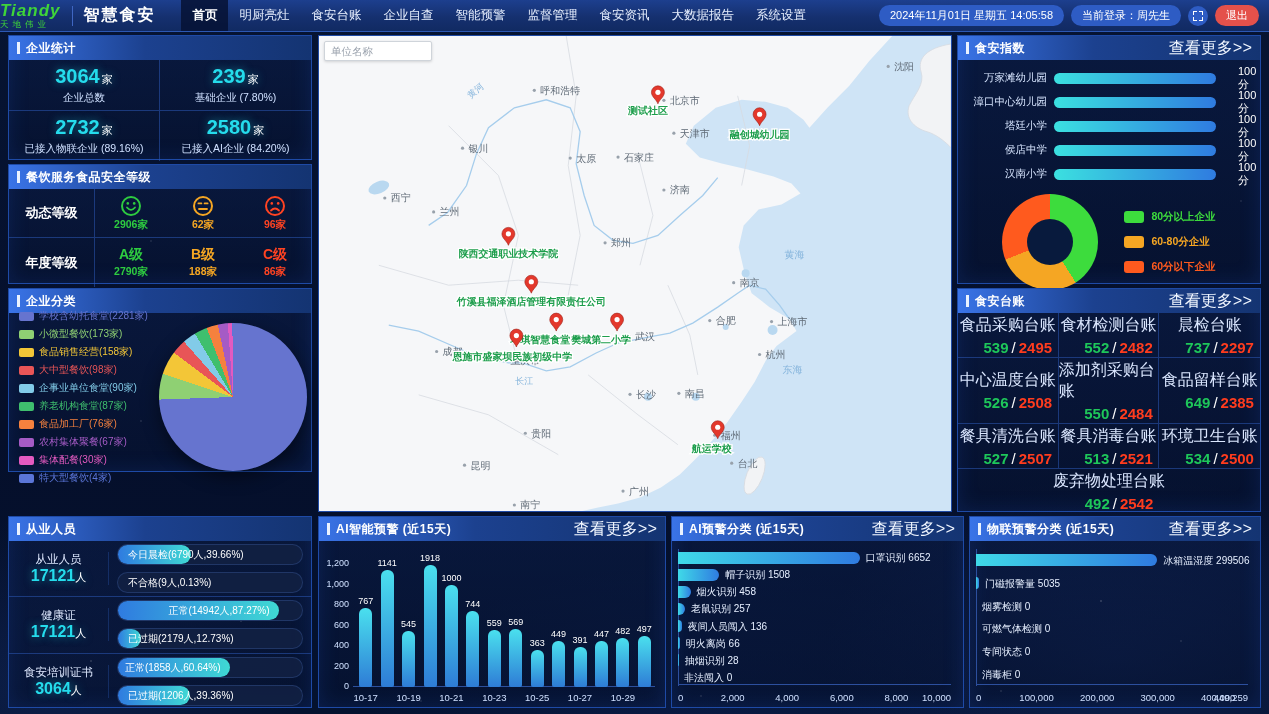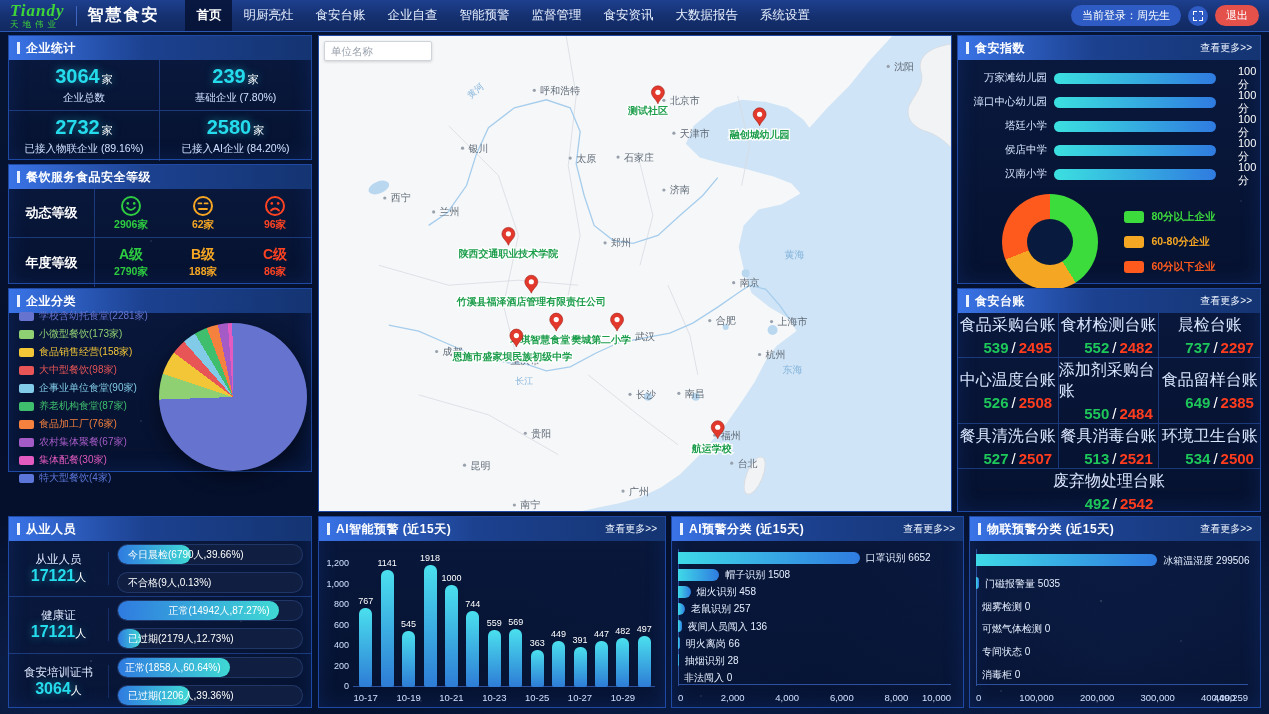--- a/index.html
+++ b/index.html
@@ -22,21 +22,21 @@
       300px 690px rgba(255,255,255,.4), 420px 700px rgba(255,255,255,.35), 700px 695px rgba(255,255,255,.4),
       1000px 690px rgba(255,255,255,.4), 1100px 600px rgba(255,255,255,.5), 1180px 640px rgba(255,255,255,.35),
       1230px 560px rgba(255,255,255,.45), 1050px 240px rgba(255,255,255,.3), 1150px 300px rgba(255,255,255,.35),
       1240px 200px rgba(255,255,255,.3), 150px 240px rgba(255,255,255,.3), 40px 180px rgba(255,255,255,.35),
       1190px 430px rgba(255,255,255,.4), 1020px 560px rgba(255,255,255,.35); }
 
   
   header { position:absolute; left:0; top:0; width:1269px; height:32px;
     background:linear-gradient(180deg,#1d3f8e 0%, #15306f 55%, #112a62 100%);
     border-bottom:1px solid #2c58b4; display:flex; align-items:center; z-index:5; }
-  .logo { margin-left:10px; line-height:1;font-family:Liberation Serif, serif; }
+  .logo { line-height:1; }
   .logo-en { color:#3fd439; font-size:17px; font-weight:bold; font-style:italic; letter-spacing:1px; }
   .logo-cn { color:#3fd439; font-size:8.5px; letter-spacing:4px; margin-top:1px; }
   .v-div { width:1px; height:20px; background:#3f66c2; margin:0 10px 0 12px; }
   .app-title { font-size:16px; font-weight:bold; letter-spacing:2px; }
   nav { display:flex; align-items:center; margin-left:26px; height:100%; }
   .nav-item { font-size:12.5px; padding:0 11px; height:100%; display:flex; align-items:center; cursor:pointer; color:#e8f0ff; }
   .nav-item.active { background:rgba(6,18,52,.85); font-weight:bold; color:#fff; }
   .header-right { margin-left:auto; display:flex; align-items:center; gap:7px; margin-right:10px; }
   .hr-pill { background:#2e5cc4; border-radius:11px; font-size:11px; padding:3px 11px; white-space:nowrap; }
   .circle-btn { width:20px; height:20px; border-radius:50%; background:#2e5cc4; position:relative; cursor:pointer; }
@@ -47,21 +47,21 @@
   .fs-icon .c2::after { content:""; position:absolute; left:0; bottom:0; width:3px; height:3px; border-left:1.5px solid #fff; border-bottom:1.5px solid #fff; }
   .logout { background:#e4514b; cursor:pointer; }
 
   
   .panel { position:absolute; background:linear-gradient(180deg, rgba(12,30,74,.55), rgba(6,18,48,.72));
     border:1px solid #1e4aa6; box-shadow: inset 0 0 20px rgba(30,80,190,.22); }
   .panel-header { height:22px; display:flex; align-items:center; padding:12px 8px;
     background:linear-gradient(90deg,#3a74e8 0%, #1c418f 45%, #143472 100%); }
   .ph-title { font-size:12px; font-weight:bold; display:flex; align-items:center; letter-spacing:.5px; }
   .ph-title::before { content:""; width:3px; height:12px; background:#eaf2ff; margin-right:6px; }
-  .ph-more { margin-left:auto; font-size:10px; color:#f0f6ff; cursor:pointer; }
+  .ph-more { margin-left:auto; font-size:16px; color:#f0f6ff; cursor:pointer;font-family:Liberation Mono, monospace; }
 
   
   .stats-grid { display:grid; grid-template-columns:1fr 1fr; height:calc(100% - 22px); }
   .stat-cell { display:flex; flex-direction:column; align-items:center; justify-content:center;
     border-right:1px solid rgba(44,88,180,.55); border-bottom:1px solid rgba(44,88,180,.55); }
   .stat-cell:nth-child(2n){ border-right:none; } .stat-cell:nth-child(n+3){ border-bottom:none; }
   .stat-num { font-size:20px; font-weight:bold; color:#25dcec; text-shadow:0 0 8px rgba(37,220,236,.5); }
   .stat-num .u { font-size:11px; font-weight:normal; color:#fff; margin-left:2px; }
   .stat-label { font-size:10.5px; color:#cfe0ff; margin-top:3px; }
 
@@ -169,20 +169,21 @@
       <div class="nav-item">明厨亮灶</div>
       <div class="nav-item">食安台账</div>
       <div class="nav-item">企业自查</div>
       <div class="nav-item">智能预警</div>
       <div class="nav-item">监督管理</div>
       <div class="nav-item">食安资讯</div>
       <div class="nav-item">大数据报告</div>
       <div class="nav-item">系统设置</div>
     </nav>
   <div class="header-right">
+    <div class="hr-pill">2024年11月01日 星期五 14:05:58</div>
     <div class="hr-pill">当前登录：周先生</div>
     <div class="circle-btn">
       <span class="fs-icon"><span class="c2"></span></span>
     </div>
     <div class="hr-pill logout">退出</div>
   </div>
 </header>
 
 <section class="panel" id="p-stats" style="left:8px;top:35px;width:304px;height:125px;">
   <div class="panel-header">

